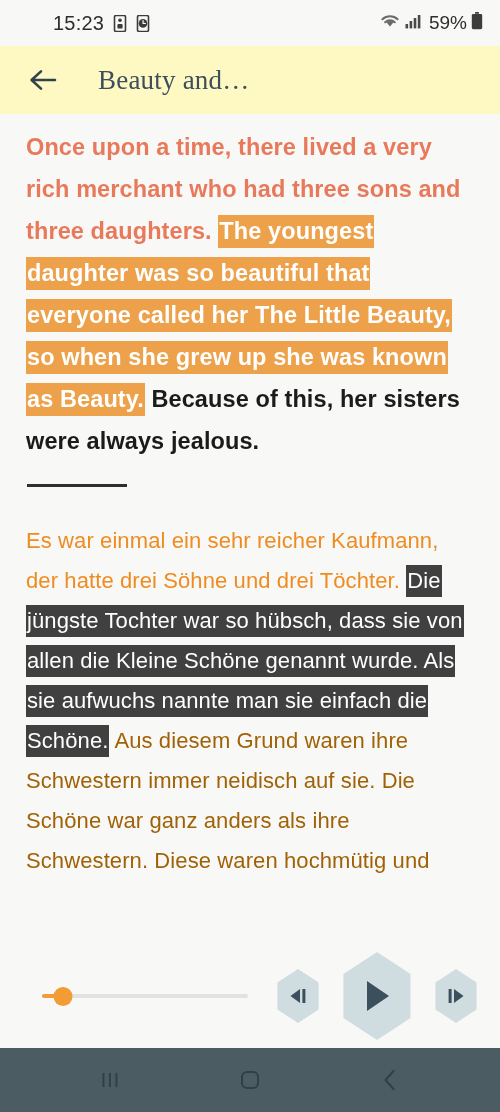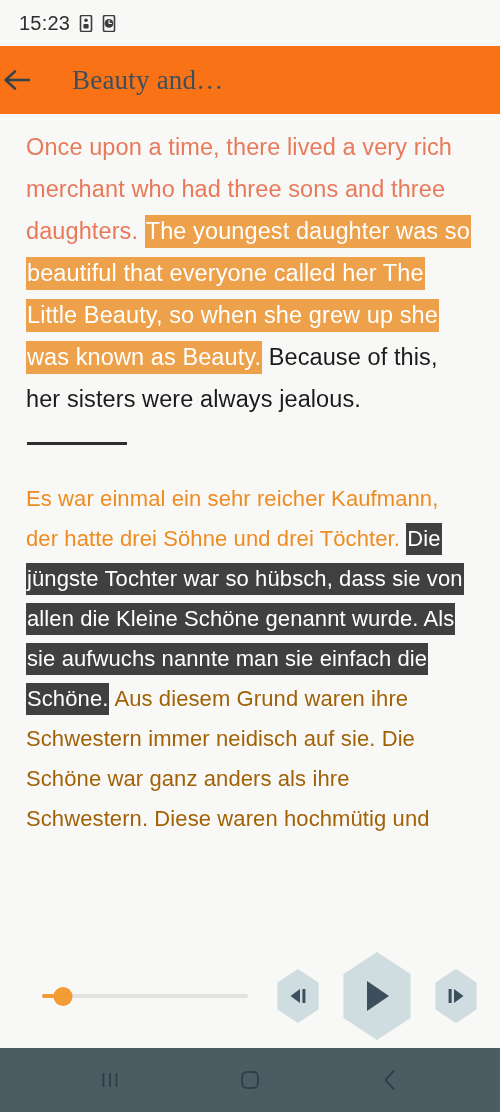--- a/index.html
+++ b/index.html
@@ -26,20 +26,21 @@
 
   
   .statusbar {
     height: 46px;
     flex: 0 0 46px;
     display: flex;
     align-items: center;
     justify-content: space-between;
     padding: 0 17px 0 19px;
     background: #f8f8f6;
+    margin-left: 34px;
   }
   .sb-left { display: flex; align-items: center; gap: 9px; }
   .sb-clock {
     font-size: 20px;
     color: #2e2e2e;
     letter-spacing: 0.2px;
   }
   .sb-ico {
     width: 14px; height: 16px;
     display: inline-block;
@@ -51,21 +52,22 @@
     font-size: 19px;
     color: #2e2e2e;
     margin-left: 3px;
   }
 
   
   .header {
     flex: 0 0 68px;
     display: flex;
     align-items: center;
-    background: #f97316;
+    padding-left: 26px;
+    background: #fef9c3;
   }
   .back-btn {
     width: 34px; height: 34px;
     display: flex; align-items: center; justify-content: center;
     cursor: pointer;
     flex: 0 0 34px;
   }
   .title {
     font-family: "Liberation Serif", serif;
     font-size: 27px;
@@ -82,21 +84,21 @@
     overflow: hidden;
     position: relative;
   }
 
   .para {
     font-size: 23.5px;
     line-height: 42px;
     letter-spacing: 0.1px;
   }
 
-  .para.en { color: #e8795a; }
+  .para.en { color: #e8795a; font-weight: bold; }
   .para.de { color: #ef8c21; font-size: 22px; line-height: 40px; }
 
   .para .hl {
     background: #eda14a;
     color: #ffffff;
     padding: 3px 1px 4px 1px;
     box-decoration-break: clone;
     -webkit-box-decoration-break: clone;
   }
   .para.de .hl {
@@ -207,20 +209,44 @@
       </span>
       <span class="sb-ico">
         <svg width="14" height="17" viewBox="0 0 14 17">
           <rect x="1.5" y="0.5" width="11" height="16" rx="1.6" fill="none" stroke="#3c3c3c" stroke-width="1.6"></rect>
           <circle cx="7" cy="8.4" r="4.3" fill="#3c3c3c"></circle>
           <rect x="6.5" y="5" width="1.1" height="3.8" fill="#ffffff"></rect>
           <rect x="6.9" y="7.9" width="2.9" height="1.1" fill="#ffffff"></rect>
         </svg>
       </span>
     </div>
+    <div class="sb-right">
+      <span>
+        <svg width="22" height="18" viewBox="0 0 22 18">
+          <path d="M11 14.6 L7.6 10.4 A5.6 5.6 0 0 1 14.4 10.4 Z" fill="#6b6b6b"></path>
+          <path d="M3.4 7.2 A11.2 11.2 0 0 1 18.6 7.2" fill="none" stroke="#6b6b6b" stroke-width="2.1" stroke-linecap="round"></path>
+          <path d="M6.2 10.2 A7.2 7.2 0 0 1 15.8 10.2" fill="none" stroke="#6b6b6b" stroke-width="2.1" stroke-linecap="round"></path>
+        </svg>
+      </span>
+      <span>
+        <svg width="17" height="16" viewBox="0 0 17 16">
+          <rect x="0.5" y="11" width="2.6" height="4.4" fill="#4a4a4a"></rect>
+          <rect x="4.6" y="8" width="2.6" height="7.4" fill="#4a4a4a"></rect>
+          <rect x="8.7" y="5" width="2.6" height="10.4" fill="#4a4a4a"></rect>
+          <rect x="12.8" y="2" width="2.6" height="13.4" fill="#4a4a4a"></rect>
+        </svg>
+      </span>
+      <span class="sb-pct">59%</span>
+      <span>
+        <svg width="12" height="18" viewBox="0 0 12 18">
+          <rect x="4" y="0" width="4" height="1.8" rx="0.6" fill="#3c3c3c"></rect>
+          <rect x="0.8" y="2" width="10.4" height="15.2" rx="1.4" fill="#3c3c3c"></rect>
+        </svg>
+      </span>
+    </div>
   </div>
 
   <div class="header">
     <div class="back-btn">
       <svg width="30" height="24" viewBox="0 0 30 24">
         <path d="M27 12 H4 M13 3.4 L3.6 12 L13 20.6" fill="none" stroke="#32414c" stroke-width="2.6" stroke-linecap="round" stroke-linejoin="round"></path>
       </svg>
     </div>
     <div class="title">Beauty and…</div>
   </div>

